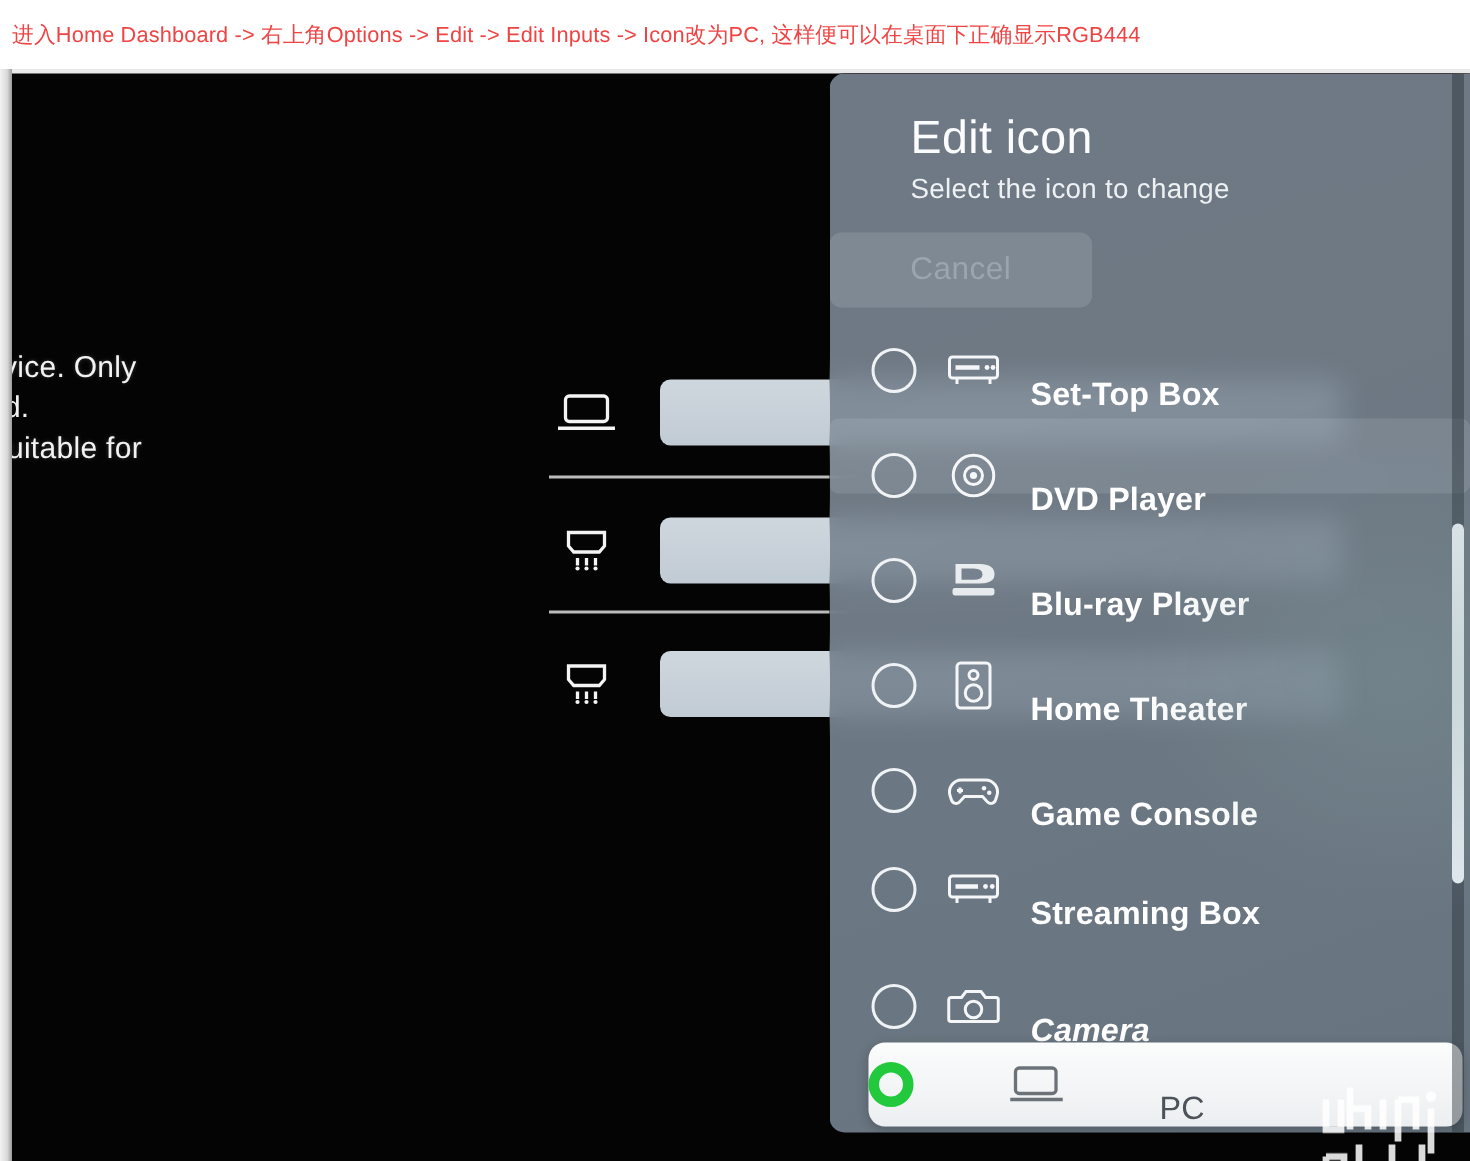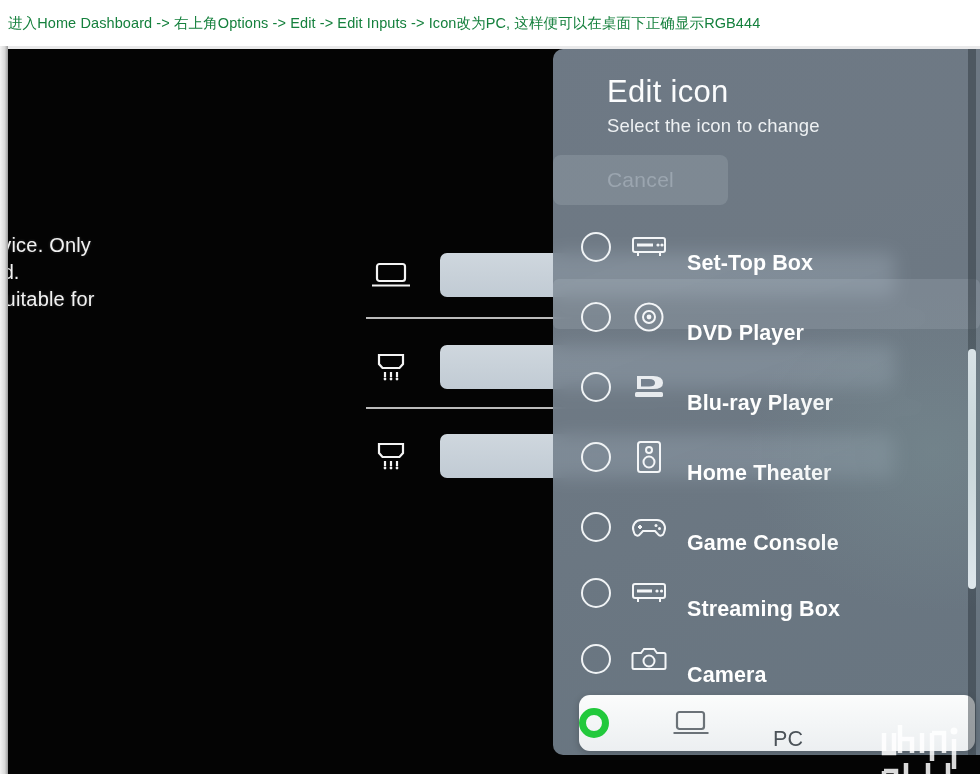--- a/index.html
+++ b/index.html
@@ -25,21 +25,21 @@
     position: absolute;
     left: 0; top: 0;
     width: 980px; height: 46px;
     background: #ffffff;
     display: flex;
     align-items: center;
     padding-left: 8px;
   }
   .caption-text {
     font-size: 14.5px;
-    color: #15803d;
+    color: #ef4444;
     letter-spacing: 0.1px;
     white-space: nowrap;
   }
 
   
   .photo {
     position: absolute;
     left: 0; top: 46px;
     width: 980px; height: 728px;
     background: #ededee;
@@ -439,21 +439,21 @@
                 <line x1="6" y1="10" x2="21" y2="10" stroke-width="3"></line>
                 <circle cx="26" cy="10" r="1.6" fill="currentColor" stroke="none"></circle>
                 <circle cx="30.5" cy="10" r="1.6" fill="currentColor" stroke="none"></circle>
                 <line x1="7" y1="17" x2="7" y2="21"></line>
                 <line x1="29" y1="17" x2="29" y2="21"></line>
               </svg>
             </span>
             <span class="row-label">Streaming Box</span>
           </div>
 
-          <div class="icon-row" style="top:464px;">
+          <div class="icon-row" style="top:476px;font-style:italic;">
             <span class="radio"></span>
             <span class="row-icon">
               <svg width="36" height="28" viewBox="0 0 36 28" fill="none" stroke="currentColor" stroke-width="2">
                 <path d="M3 8 h7 l3 -4 h10 l3 4 h7 a1.5 1.5 0 0 1 1.5 1.5 v13 a1.5 1.5 0 0 1 -1.5 1.5 h-30 a1.5 1.5 0 0 1 -1.5 -1.5 v-13 A1.5 1.5 0 0 1 3 8 Z"></path>
                 <circle cx="18" cy="16" r="5.5"></circle>
               </svg>
             </span>
             <span class="row-label">Camera</span>
           </div>
 

